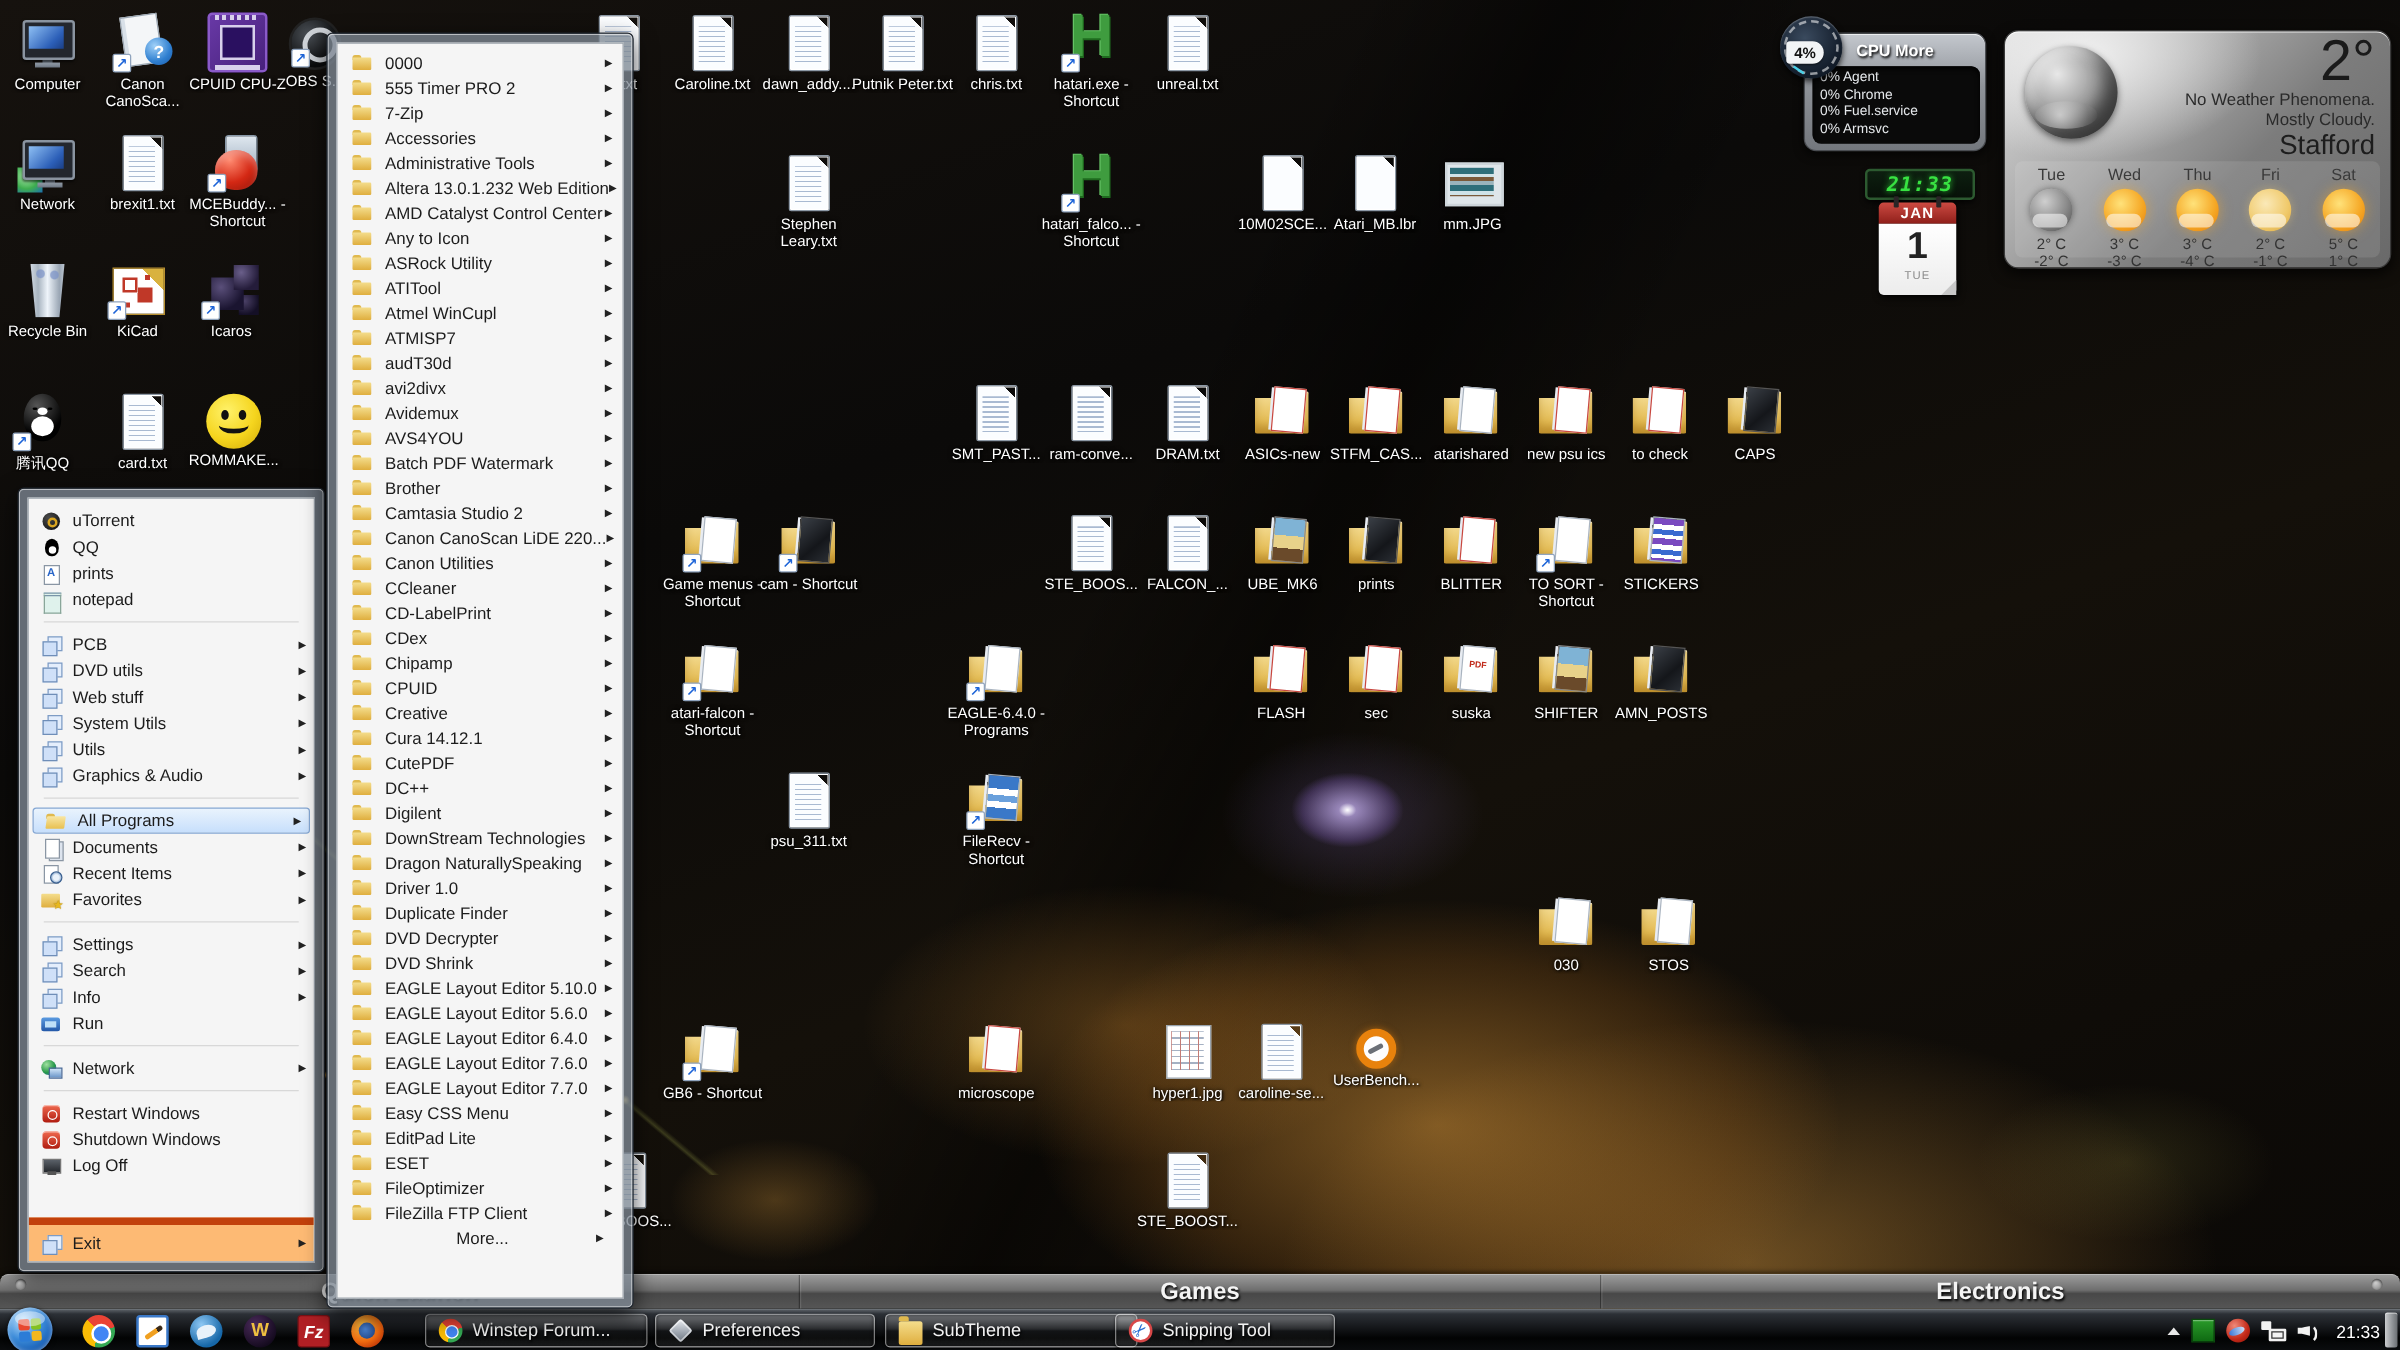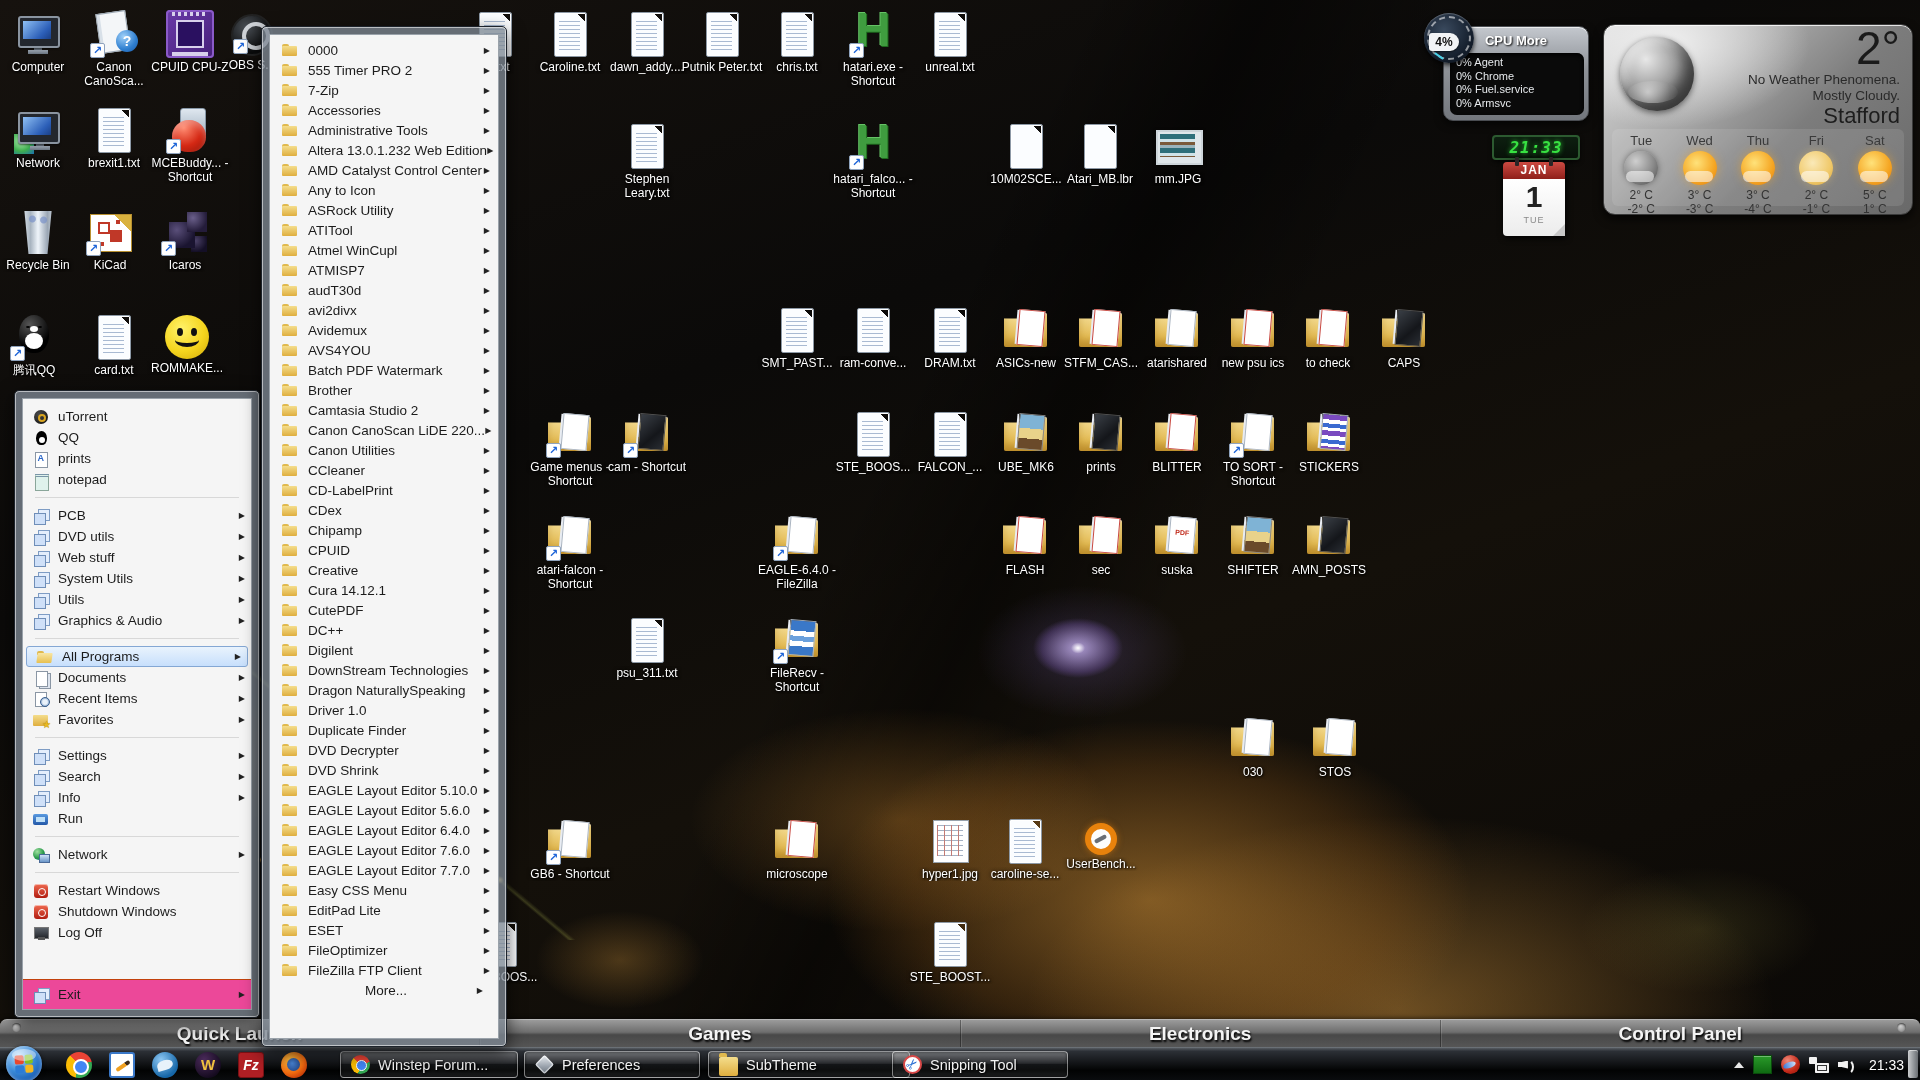--- a/index.html
+++ b/index.html
@@ -196,21 +196,21 @@
     box-shadow:inset 0 0 0 1px rgba(255,255,255,.55),0 6px 18px rgba(0,0,0,.65);padding:7px}
   .menu-body{width:100%;height:100%;background:#f5f5f5;border:1px solid #9aa2aa;overflow:hidden}
   #start-menu{left:14px;top:390px;width:246px;height:628px;z-index:70}
   #programs-menu{left:261px;top:26px;width:246px;height:1021px;z-index:80}
   #start-menu .menu-body{display:flex;flex-direction:column;padding-top:7px}
   .smi{display:flex;align-items:center;height:21px;padding:0 6px 0 10px;font-size:13.5px;color:#1c1c1c;flex:0 0 21px}
   .smi .smi-l{margin-left:8px;white-space:nowrap}
   .smi-a{margin-left:auto;font-size:8px;color:#222}
   .smi.hl{background:linear-gradient(#e9f3fd,#c7dffc);border:1px solid #84a7d4;border-radius:3px;margin:0 3px}
   .sep{height:1px;background:#d8d8d8;margin:7px 12px;flex:0 0 1px}
-  #sm-exit{margin-top:auto;background:#ec4899;border-top:1px solid #c2410c;padding:4px 0}
+  #sm-exit{margin-top:auto;background:#fdba74;border-top:6px solid #c2410c;padding:4px 0}
   #programs-menu .menu-body{padding-top:5px}
   .pmi{display:flex;align-items:center;height:20px;padding:0 8px 0 12px;font-size:13.5px;color:#1c1c1c}
   .pmi .pmi-l{margin-left:9px;white-space:nowrap}
   .pmi.more{justify-content:center}
   .pmi.more .pmi-l{margin-left:0}
   .pmi.more .smi-a{position:absolute;right:15px}
 
   .mi{width:17px;height:16px;display:inline-block;position:relative;flex:0 0 17px}
   .mi-folder::before,.mi-folder-open::before{content:"";position:absolute;left:0;top:2px;width:7px;height:4px;
     background:#e0b94e;border-radius:2px 2px 0 0}
@@ -516,21 +516,21 @@
       <div class="di" style="left: 524px; top: 513px;">
         <span class="ic t-folder">
           <span class="badge">↗</span>
         </span>
         <span class="lbl">atari-falcon - Shortcut</span>
       </div>
       <div class="di" style="left: 751px; top: 513px;">
         <span class="ic t-folder">
           <span class="badge">↗</span>
         </span>
-        <span class="lbl">EAGLE-6.4.0 - FileZilla</span>
+        <span class="lbl">EAGLE-6.4.0 - Programs</span>
       </div>
       <div class="di" style="left: 979px; top: 513px;">
         <span class="ic t-folder fm-doc"></span>
         <span class="lbl">FLASH</span>
       </div>
       <div class="di" style="left: 1055px; top: 513px;">
         <span class="ic t-folder fm-doc"></span>
         <span class="lbl">sec</span>
       </div>
       <div class="di" style="left: 1131px; top: 513px;">
@@ -633,21 +633,20 @@
         <div class="fc"><span class="fc-day">Sat</span><span class="fc-ic sun"></span><span class="fc-hi">5° C</span><span class="fc-lo">1° C</span></div>
       </div>
   </div>
 
   <div class="shelf-dot" style="left:12px;top:1023px"></div>
   <div class="shelf-dot" style="right:14px;top:1023px"></div>
   <div id="shelf">
       <div class="tseg"><span class="tseg-l">Quick Launch</span></div>
       <div class="tseg"><span class="tseg-l">Games</span></div>
       <div class="tseg"><span class="tseg-l">Electronics</span></div>
-      <div class="tseg"><span class="tseg-l">Control Panel</span></div>
     </div>
 
   <div id="taskbar">
     <div id="orb">
         <span class="flag">
           <i></i>
           <i></i>
           <i></i>
           <i></i>
         </span>

